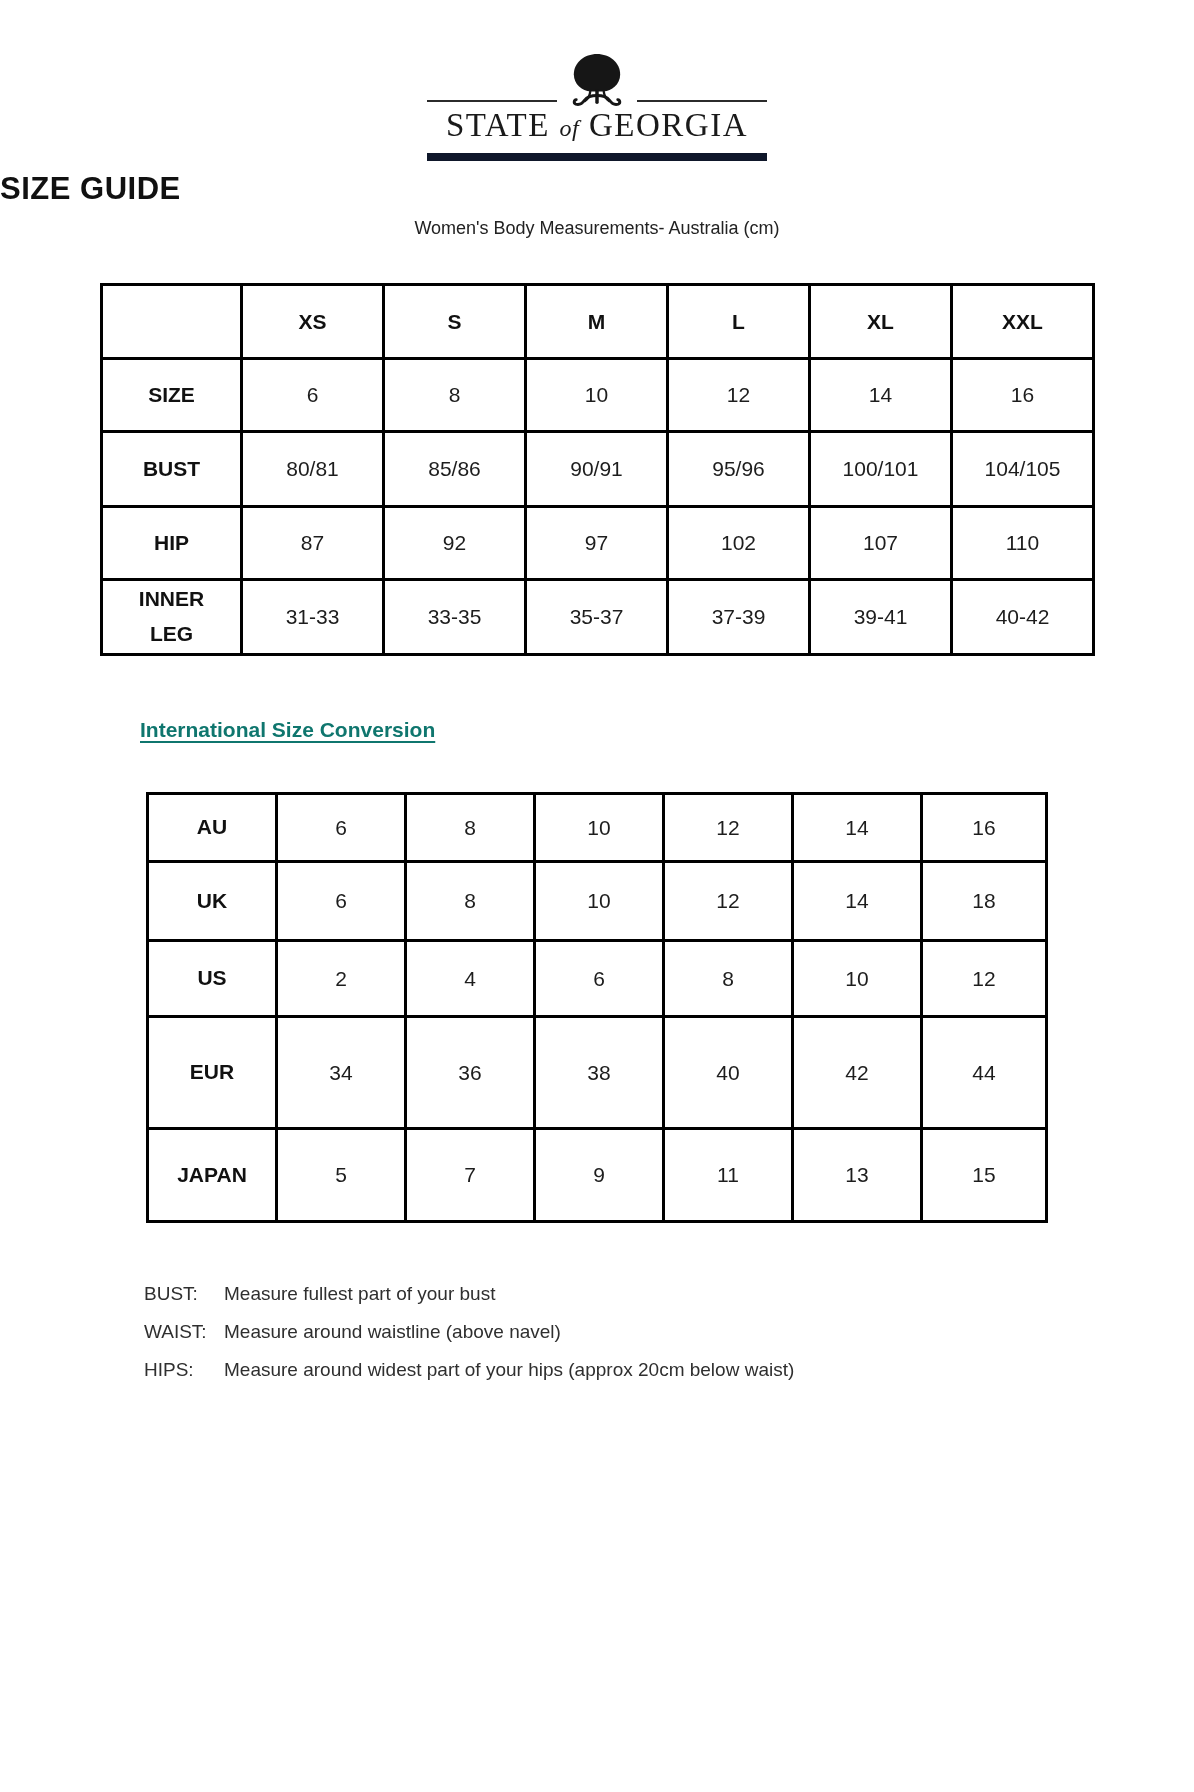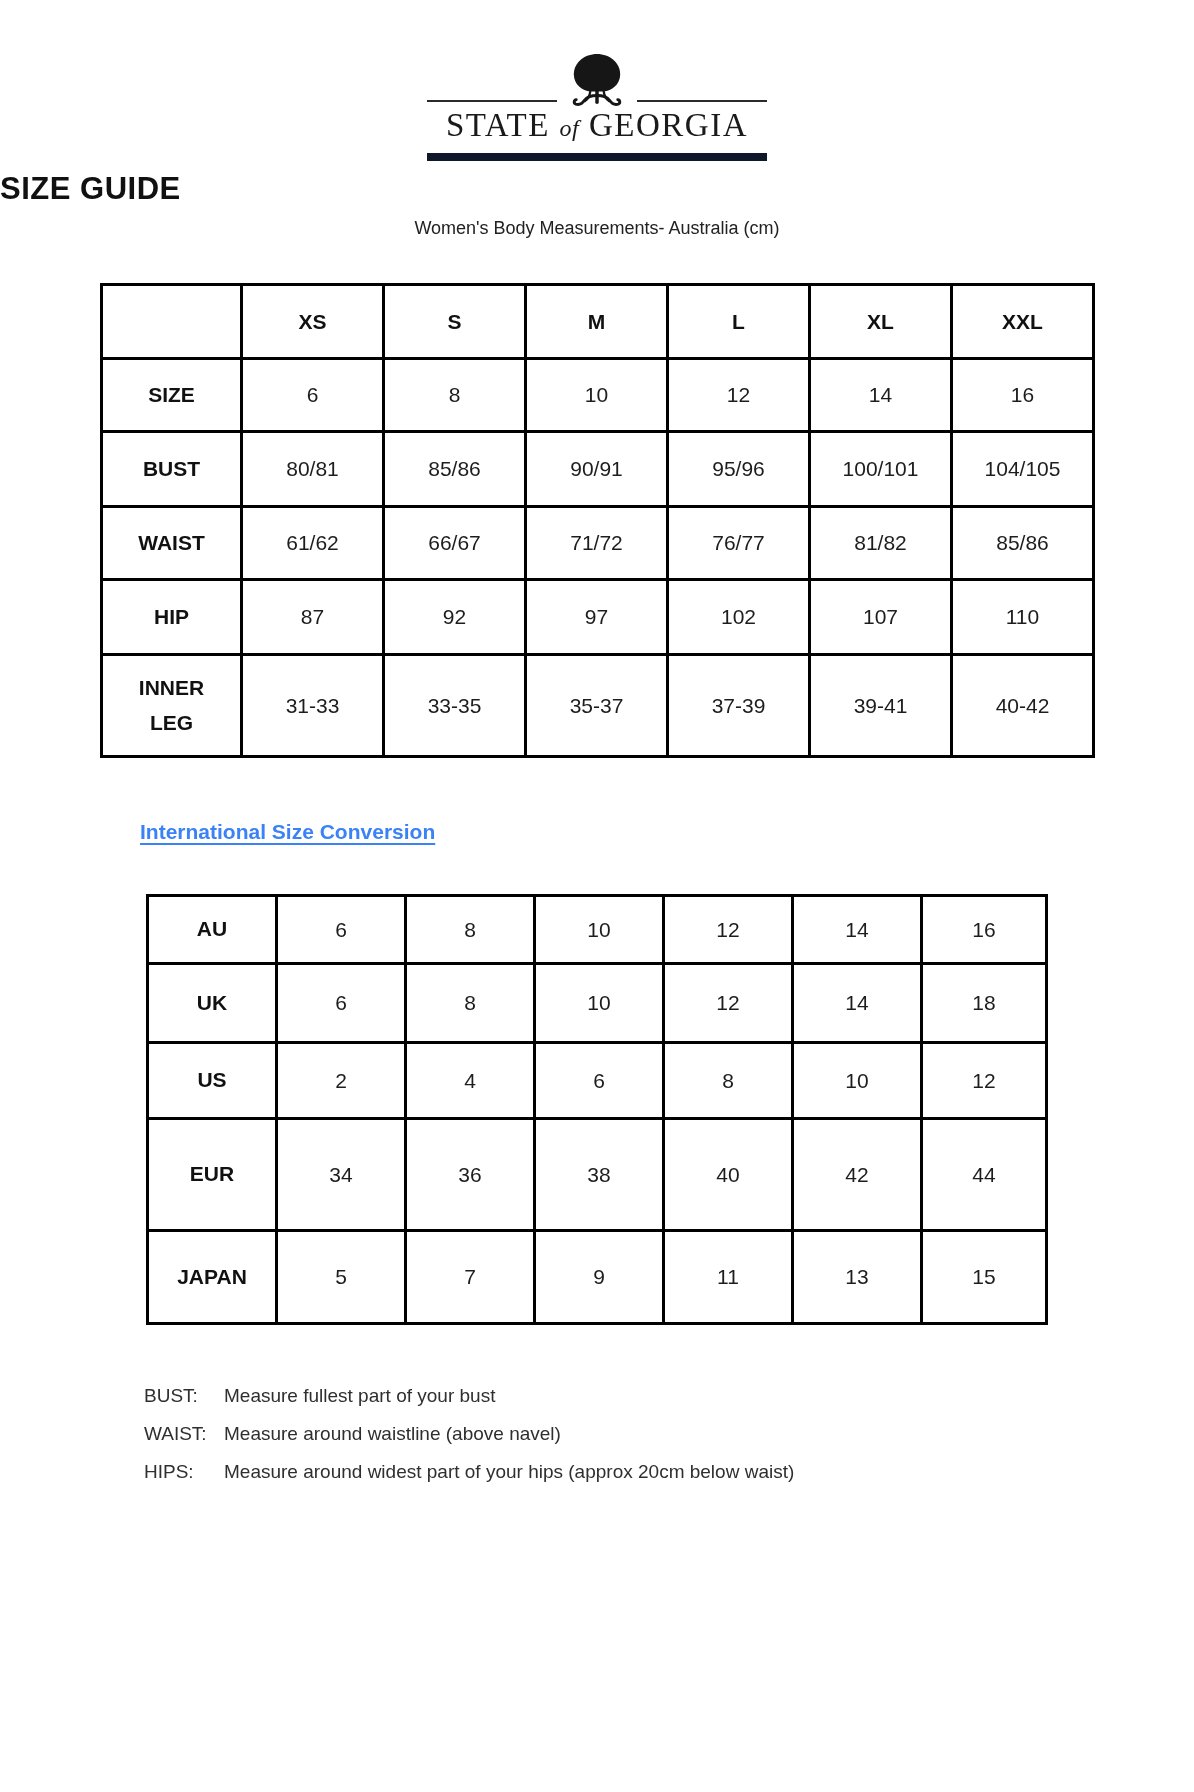--- a/index.html
+++ b/index.html
@@ -80,21 +80,21 @@
   #measurements thead tr{height:74px;}
   #measurements tbody tr:nth-child(1){height:73px;}
   #measurements tbody tr:nth-child(2){height:75px;}
   #measurements tbody tr:nth-child(3){height:73px;}
   #measurements tbody tr:nth-child(4){height:75px;}
   #measurements tbody tr:nth-child(5){height:102px;}
   .section-heading{
     margin:62px 0 0 140px;
     font-size:21px;
     font-weight:700;
-    color:#3b82f6;
+    color:#0f766e;
     text-decoration:underline;
     text-decoration-thickness:2px;
     text-underline-offset:4px;
   }
   #conversion{width:899px;margin:50px 0 0 146px;}
   #conversion col.c-label{width:129px;}
   #conversion col.c-size{width:129px;}
   #conversion col.c-size-last{width:125px;}
   #conversion tbody tr:nth-child(1){height:68px;}
   #conversion tbody tr:nth-child(2){height:79px;}
@@ -167,29 +167,20 @@
       <tr>
         <td class="label-cell"><span class="label-text">BUST</span></td>
         <td>80/81</td>
         <td>85/86</td>
         <td>90/91</td>
         <td>95/96</td>
         <td>100/101</td>
         <td>104/105</td>
       </tr>
       <tr>
-        <td class="label-cell"><span class="label-text">WAIST</span></td>
-        <td>61/62</td>
-        <td>66/67</td>
-        <td>71/72</td>
-        <td>76/77</td>
-        <td>81/82</td>
-        <td>85/86</td>
-      </tr>
-      <tr>
         <td class="label-cell"><span class="label-text">HIP</span></td>
         <td>87</td>
         <td>92</td>
         <td>97</td>
         <td>102</td>
         <td>107</td>
         <td>110</td>
       </tr>
       <tr>
         <td class="label-cell"><span class="label-text">INNER LEG</span></td>

